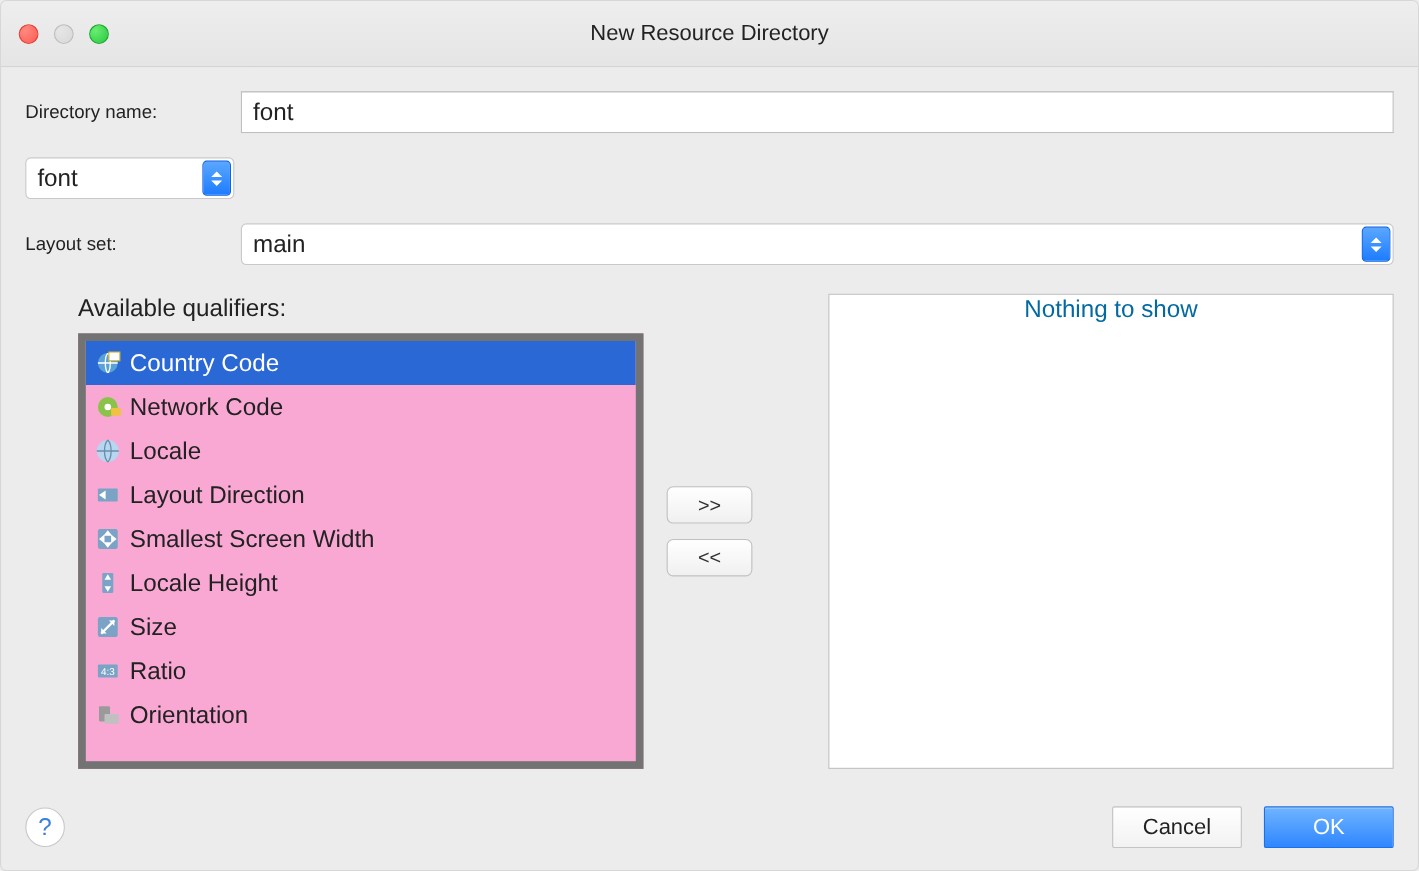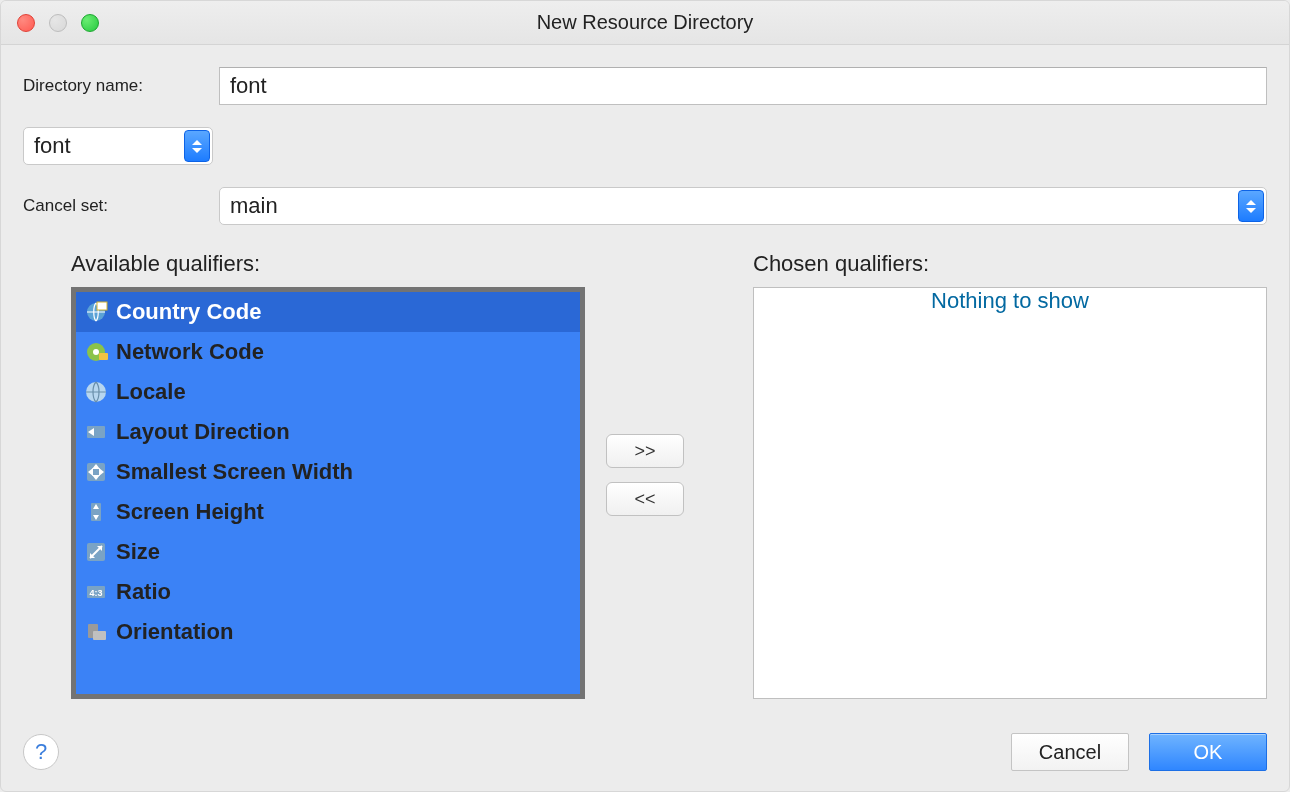--- a/index.html
+++ b/index.html
@@ -1,20 +1,20 @@
 <!DOCTYPE html>
 <html><head>
 <meta charset="utf-8">
 <style>
   * { box-sizing: border-box; margin: 0; padding: 0; }
   html, body { width: 1290px; height: 792px; font-family: -apple-system, "Helvetica Neue", Arial, sans-serif; font-size: 21px; color: #222; }
   body { background: #ececec; display: flex; flex-direction: column; border: 1px solid #d7d7d7; border-radius: 6px; overflow: hidden; }
 
   
-  .titlebar { height: 44px; background: linear-gradient(#eeeeee, #e5e5e5); border-bottom: 1px solid #d4d4d4; display: flex; align-items: center; position: relative; }
+  .titlebar { height: 60px; background: linear-gradient(#eeeeee, #e5e5e5); border-bottom: 1px solid #d4d4d4; display: flex; align-items: center; position: relative; }
   .traffic { display: flex; gap: 14px; margin-left: 16px; }
   .tl { width: 18px; height: 18px; border-radius: 50%; }
   .tl.close { background: radial-gradient(circle at 30% 30%, #ff8a80, #ff5a52); border: 1px solid #e14035; }
   .tl.min   { background: radial-gradient(circle at 30% 30%, #e6e6e6, #d8d8d8); border: 1px solid #bdbdbd; }
   .tl.max   { background: radial-gradient(circle at 30% 30%, #6aed72, #27c940); border: 1px solid #1aa72e; }
   .title { position: absolute; left: 0; right: 0; text-align: center; font-size: 20px; pointer-events: none; }
 
   .content { flex: 1; padding: 22px 22px 16px 22px; display: flex; flex-direction: column; }
 
   
@@ -24,21 +24,21 @@
   .select-wrap { position: relative; height: 38px; }
   .select-face { height: 38px; background: #fff; border: 1px solid #c9c9c9; border-radius: 5px; padding: 0 40px 0 10px; display: flex; align-items: center; font-size: 22px; }
   .select-stepper { position: absolute; right: 3px; top: 3px; bottom: 3px; width: 26px; background: linear-gradient(#5aa7ff, #1d7cff); border: 1px solid #0d63e6; border-radius: 4px; display: flex; flex-direction: column; align-items: center; justify-content: center; }
   .select-stepper::before { content: ""; width: 0; height: 0; border-left: 5px solid transparent; border-right: 5px solid transparent; border-bottom: 5px solid #fff; margin-bottom: 3px; }
   .select-stepper::after  { content: ""; width: 0; height: 0; border-left: 5px solid transparent; border-right: 5px solid transparent; border-top: 5px solid #fff; }
 
   
   .q-grid { display: grid; grid-template-columns: 1fr 120px 1fr; column-gap: 0; margin-top: 4px; flex: 1; }
   .q-col { display: flex; flex-direction: column; margin-left: 48px; }
   .q-label { font-size: 22px; margin-bottom: 10px; }
-  .listbox { flex: 1; background: #3b82f6; border: 5px solid #737373; overflow: auto; font-weight: bold; }
+  .listbox { flex: 1; background: #f9a8d4; border: 7px solid #737373; overflow: auto; }
   .item { display: flex; align-items: center; height: 40px; padding: 0 8px; font-size: 22px; gap: 8px; }
   .item.selected { background: #2a68d6; color: #fff; }
   .qicon { width: 24px; height: 24px; flex-shrink: 0; }
 
   .arrow-col { display: flex; flex-direction: column; justify-content: center; gap: 14px; align-items: center; }
   .arrow-btn { width: 78px; height: 34px; background: linear-gradient(#ffffff, #f0f0f0); border: 1px solid #c1c1c1; border-radius: 6px; font-size: 18px; color: #333; display: flex; align-items: center; justify-content: center; }
 
   .empty-box { flex: 1; background: #fff; border: 1px solid #bfbfbf; display: flex; align-items: flex-start; justify-content: center; color: #0369a1; font-size: 22px; }
 
   
@@ -71,21 +71,21 @@
   <div class="form-row">
     <div class="select-wrap">
       <div class="select-face">
           <span>font</span>
         </div>
       <div class="select-stepper"></div>
     </div>
   </div>
 
   <div class="form-row">
-    <div class="form-label">Cancel set:</div>
+    <div class="form-label">Layout set:</div>
     <div class="select-wrap">
       <div class="select-face">
           <span>main</span>
         </div>
       <div class="select-stepper"></div>
     </div>
   </div>
 
   <div class="q-grid">
 
@@ -119,21 +119,21 @@
           <div class="item">
             <svg viewBox="0 0 24 24" class="qicon">
               <use href="#icon-smallest-width"></use>
             </svg>
             <span>Smallest Screen Width</span>
           </div>
           <div class="item">
             <svg viewBox="0 0 24 24" class="qicon">
               <use href="#icon-screen-height"></use>
             </svg>
-            <span>Screen Height</span>
+            <span>Locale Height</span>
           </div>
           <div class="item">
             <svg viewBox="0 0 24 24" class="qicon">
               <use href="#icon-size"></use>
             </svg>
             <span>Size</span>
           </div>
           <div class="item">
             <svg viewBox="0 0 24 24" class="qicon">
               <use href="#icon-ratio"></use>
@@ -148,21 +148,20 @@
           </div>
         </div>
     </div>
 
     <div class="arrow-col">
       <button class="arrow-btn">&gt;&gt;</button>
       <button class="arrow-btn">&lt;&lt;</button>
     </div>
 
     <div class="q-col">
-      <div class="q-label">Chosen qualifiers:</div>
       <div class="empty-box">
         <span>Nothing to show</span>
       </div>
     </div>
 
   </div>
 </div>
 
 <div class="footer">
   <div class="help-btn">

